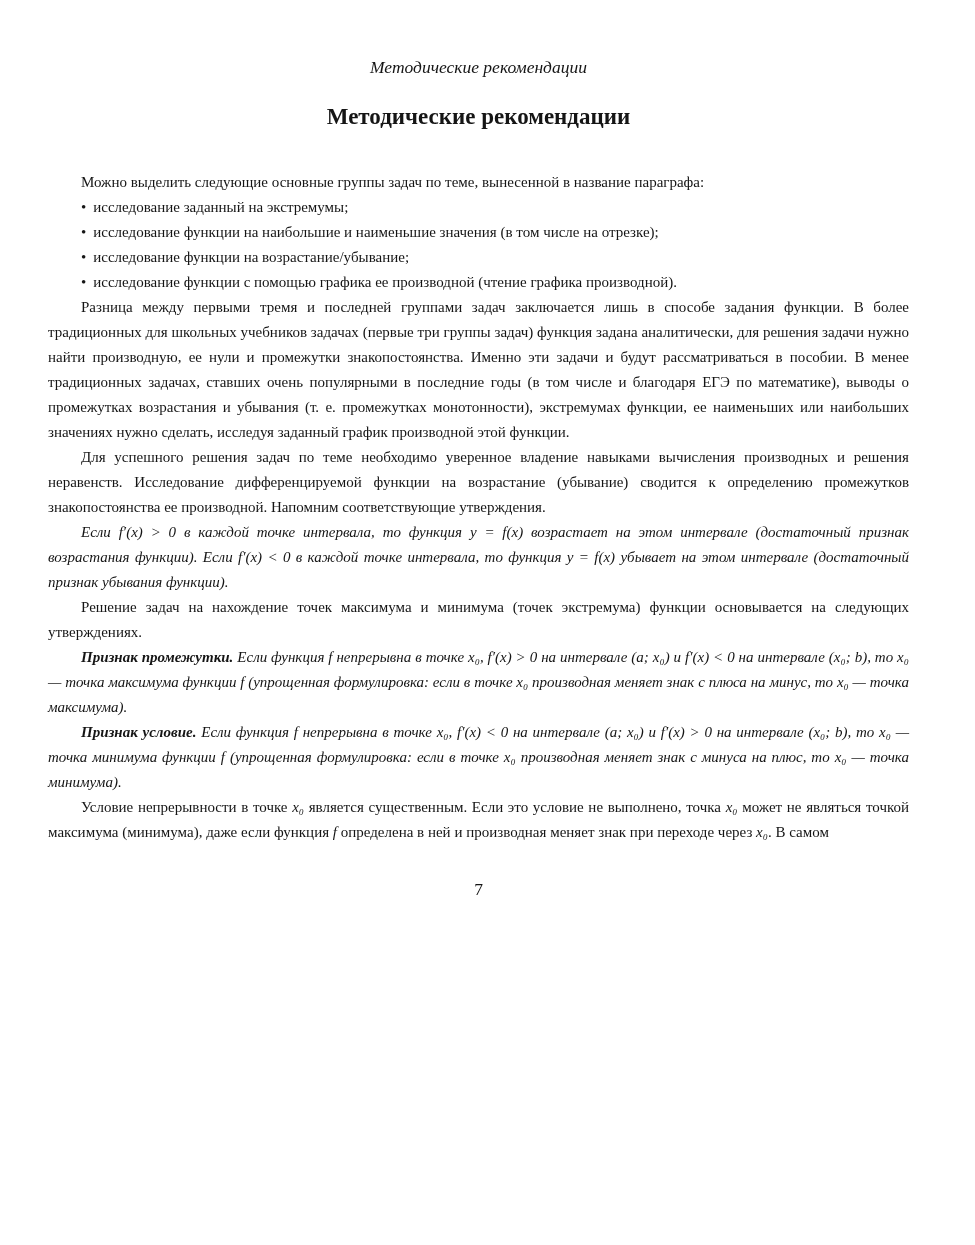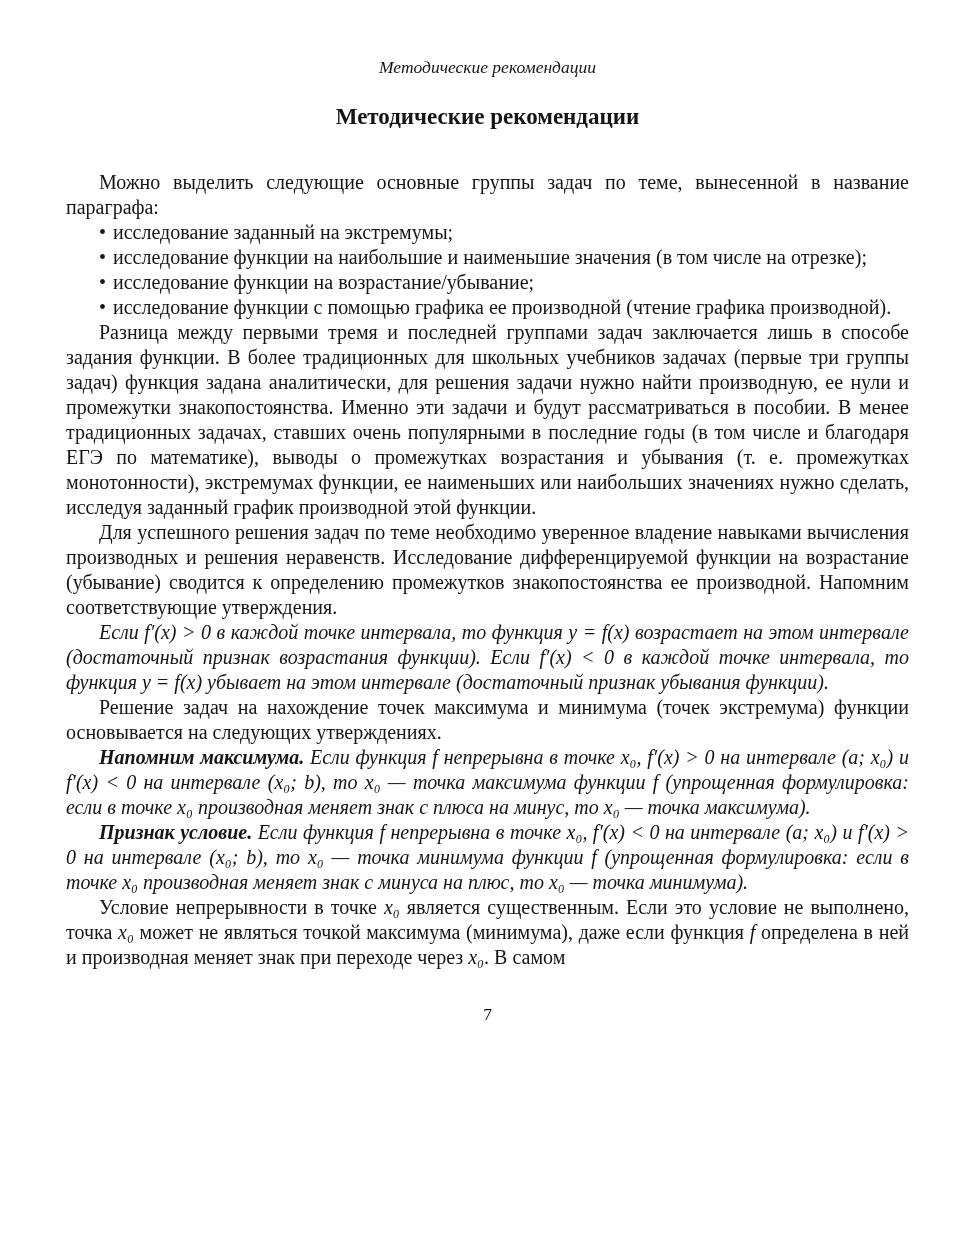--- a/index.html
+++ b/index.html
@@ -11,38 +11,38 @@
     width: 975px;
     height: 1245px;
     overflow: hidden;
     font-family: "Liberation Serif", "DejaVu Serif", serif;
     color: #151515;
   }
   .page {
     box-sizing: border-box;
     width: 975px;
     height: 1023px;
-    padding: 56px 66px 0 66px;
+    padding: 56px 66px 0 48px;
   }
   .running-head {
     text-align: center;
     font-style: italic;
     font-size: 17.5px;
     line-height: 22px;
     margin-bottom: 24px;
   }
   .title {
     text-align: center;
     font-weight: bold;
     font-size: 23px;
     line-height: 30px;
     margin: 0 0 38px 0;
   }
   .body-text {
-    font-size: 20px;
+    font-size: 15px;
     line-height: 25px;
     text-align: justify;
   }
   p.para {
     margin: 0;
     text-indent: 33px;
   }
   .bullet-marker {
     margin-right: 7px;
   }
@@ -77,21 +77,21 @@
     <p class="para"><span class="bullet-marker">•</span><span>исследование функции с помощью графика ее производной (чтение графика производной).</span></p>
 
     <p class="para"><span class="run-normal">Разница между первыми тремя и последней группами задач заключается лишь в способе задания функции. В более традиционных для школьных учебников задачах (первые три группы задач) функция задана аналитически, для решения задачи нужно найти производную, ее нули и промежутки знакопостоянства. Именно эти задачи и будут рассматриваться в пособии. В менее традиционных задачах, ставших очень популярными в последние годы (в том числе и благодаря ЕГЭ по математике), выводы о промежутках возрастания и убывания (т. е. промежутках монотонности), экстремумах функции, ее наименьших или наибольших значениях нужно сделать, исследуя заданный график производной этой функции.</span></p>
 
     <p class="para"><span class="run-normal">Для успешного решения задач по теме необходимо уверенное владение навыками вычисления производных и решения неравенств. Исследование дифференцируемой функции на возрастание (убывание) сводится к определению промежутков знакопостоянства ее производной. Напомним соответствующие утверждения.</span></p>
 
     <p class="para"><span class="run-italic">Если f′(x) &gt; 0 в каждой точке интервала, то функция y = f(x) возрастает на этом интервале (достаточный признак возрастания функции). Если f′(x) &lt; 0 в каждой точке интервала, то функция y = f(x) убывает на этом интервале (достаточный признак убывания функции).</span></p>
 
     <p class="para"><span class="run-normal">Решение задач на нахождение точек максимума и минимума (точек экстремума) функции основывается на следующих утверждениях.</span></p>
 
-    <p class="para"><span class="run-bold-italic">Напомним максимума. </span><span class="run-italic">Если функция f непрерывна в точке x₀, f′(x) &gt; 0 на интервале (a; x₀) и f′(x) &lt; 0 на интервале (x₀; b), то x₀ — точка максимума функции f (упрощенная формулировка: если в точке x₀ производная меняет знак с плюса на минус, то x₀ — точка максимума).</span></p>
+    <p class="para"><span class="run-bold-italic">Признак промежутки. </span><span class="run-italic">Если функция f непрерывна в точке x₀, f′(x) &gt; 0 на интервале (a; x₀) и f′(x) &lt; 0 на интервале (x₀; b), то x₀ — точка максимума функции f (упрощенная формулировка: если в точке x₀ производная меняет знак с плюса на минус, то x₀ — точка максимума).</span></p>
 
     <p class="para"><span class="run-bold-italic">Признак условие. </span><span class="run-italic">Если функция f непрерывна в точке x₀, f′(x) &lt; 0 на интервале (a; x₀) и f′(x) &gt; 0 на интервале (x₀; b), то x₀ — точка минимума функции f (упрощенная формулировка: если в точке x₀ производная меняет знак с минуса на плюс, то x₀ — точка минимума).</span></p>
 
     <p class="para"><span class="run-normal">Условие непрерывности в точке </span><span class="run-italic">x₀</span><span class="run-normal"> является существенным. Если это условие не выполнено, точка </span><span class="run-italic">x₀</span><span class="run-normal"> может не являться точкой максимума (минимума), даже если функция </span><span class="run-italic">f</span><span class="run-normal"> определена в ней и производная меняет знак при переходе через </span><span class="run-italic">x₀</span><span class="run-normal">. В самом</span></p>
 
   </div>
 
   <div class="page-number">7</div>
 
 </div>

